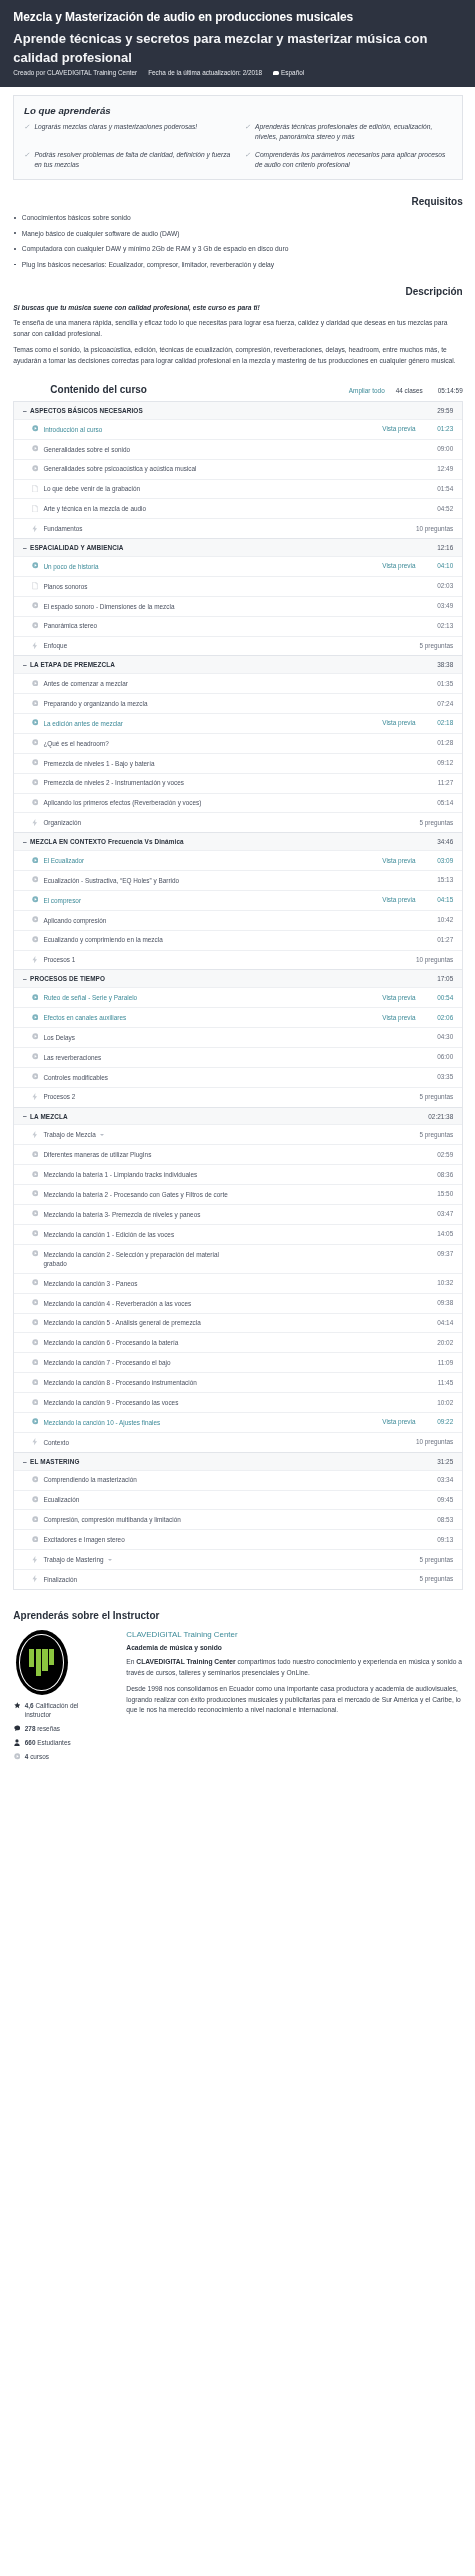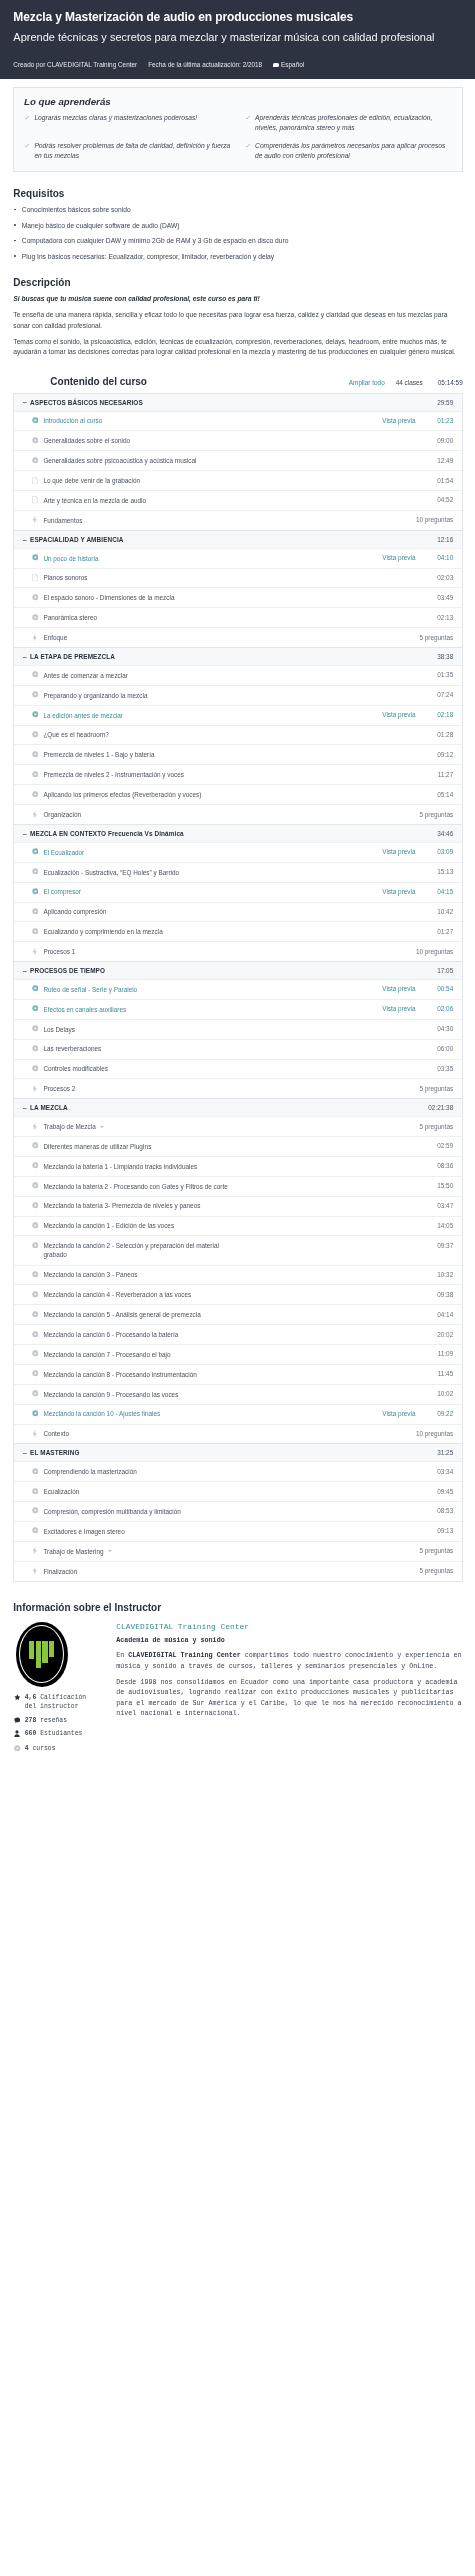--- a/index.html
+++ b/index.html
@@ -20,25 +20,25 @@
     padding: 9.7px 13.3px 11px 13.3px;
   }
   .hero-title {
     font-size: 12px;
     line-height: 1.22;
     font-weight: 700;
     letter-spacing: -0.1px;
     margin-bottom: 6px;
   }
   .hero-subtitle {
-    font-size: 11px;
+    font-size: 13px;
     line-height: 1.42;
-    font-weight: 400;
+    font-weight: 700;
     color: #f4f5f7;
-    margin-bottom: 15px;
+    margin-bottom: 2px;
     max-width: 424px;
   }
   .hero-meta {
     display: flex;
     align-items: center;
     gap: 11px;
     font-size: 6.4px;
     color: #e7e9ed;
     flex-wrap: wrap;
   }
@@ -84,20 +84,21 @@
   }
   .learn-text { font-size: 6.7px; line-height: 1.5; color: #3c4452; }
 
   
   .section { margin-top: 15.8px; }
   .section-title {
     font-size: 10px;
     font-weight: 700;
     color: #29303b;
     margin-bottom: 6px;
+    text-align: right;
   }
   .req-list { list-style: none; }
   .req-list li {
     position: relative;
     padding-left: 8.5px;
     font-size: 6.7px;
     line-height: 1.5;
     color: #3c4452;
     margin-bottom: 5.5px;
   }
@@ -230,21 +231,21 @@
   }
 
   
   .instructor-section { margin-top: 20.6px; padding-bottom: 14.5px; }
   .instructor-heading {
     font-size: 10px;
     font-weight: 700;
     color: #29303b;
     margin-bottom: 8.5px;
   }
-  .instructor-body { display: flex; gap: 18px; font-family: Liberation Mono, monospace; }
+  .instructor-body { display: flex; gap: 28px; }
   .instructor-left { width: 85px; flex: 0 0 85px; }
   .avatar {
     width: 52px; height: 65px;
     border-radius: 50%;
     background: #000000;
     position: relative;
     display: flex;
     align-items: center;
     justify-content: center;
     margin-bottom: 7.3px;
@@ -1052,21 +1053,21 @@
             <span class="lec-title">Finalización</span>
             <span class="lec-right">
               <span class="lec-dur">5 preguntas</span>
             </span>
           </div>
         </div>
       </div>
   </section>
 
   <section class="instructor-section">
-    <h2 class="instructor-heading">Información sobre el Instructor</h2>
+    <h2 class="instructor-heading">Aprenderás sobre el Instructor</h2>
     <div class="instructor-body">
       <div class="instructor-left">
         <div class="avatar">
           <span class="ring"></span>
           <span class="logo-mark">
             <span class="bar b1"></span>
               <span class="bar b2"></span>
               <span class="bar b3"></span>
               <span class="bar b4"></span>
           </span>

